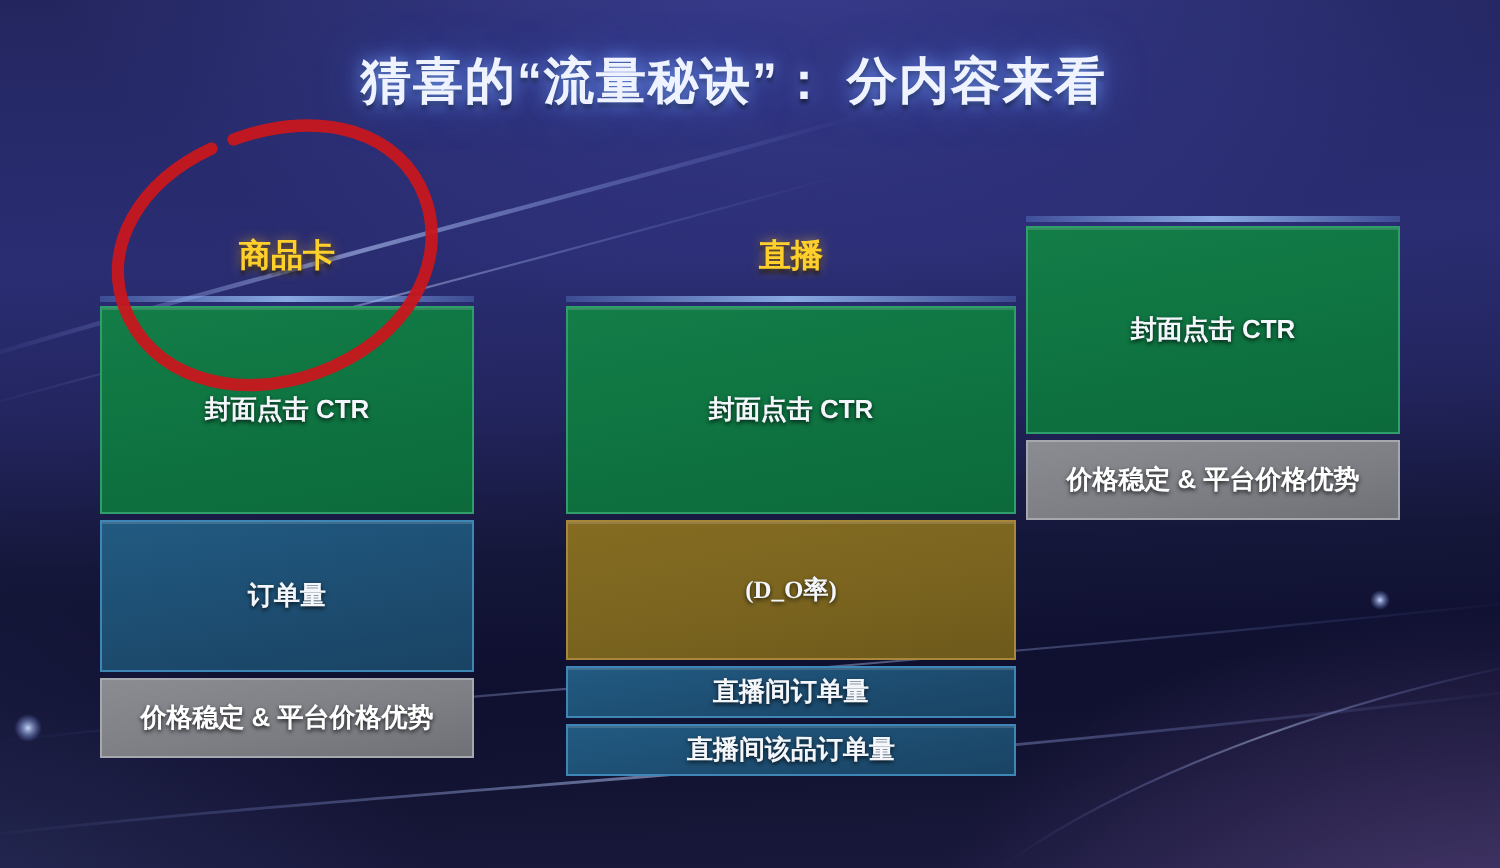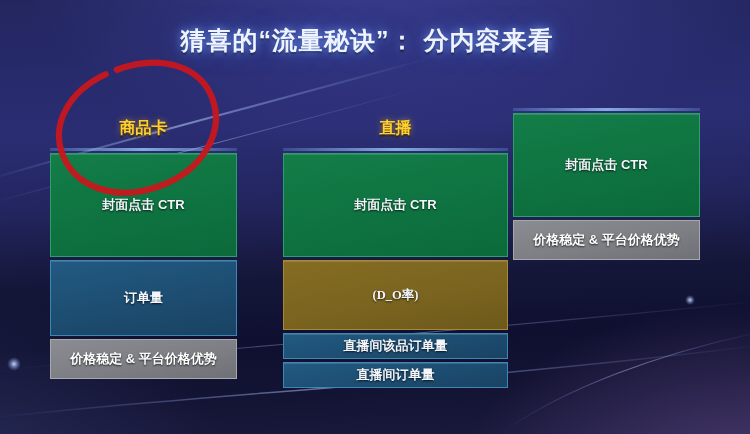--- a/index.html
+++ b/index.html
@@ -163,24 +163,24 @@
       <div class="cap"></div>
       <div class="blk blk-green h-green">
         <span class="lbl">封面点击 CTR</span>
       </div>
       <div class="blk blk-olive h-olive-lg">
         <span class="lbl">
           <span class="sub">(D_O率)</span>
         </span>
       </div>
       <div class="blk blk-blue h-bar">
+        <span class="lbl">直播间订单量</span>
+      </div>
+      <div class="blk blk-blue h-bar">
         <span class="lbl">直播间该品订单量</span>
-      </div>
-      <div class="blk blk-blue h-bar">
-        <span class="lbl">直播间订单量</span>
       </div>
     </div>
   </div>
 
   <div class="col" id="col2">
     <div class="blocks">
       <div class="cap"></div>
       <div class="blk blk-green h-green">
         <span class="lbl">封面点击 CTR</span>
       </div>

